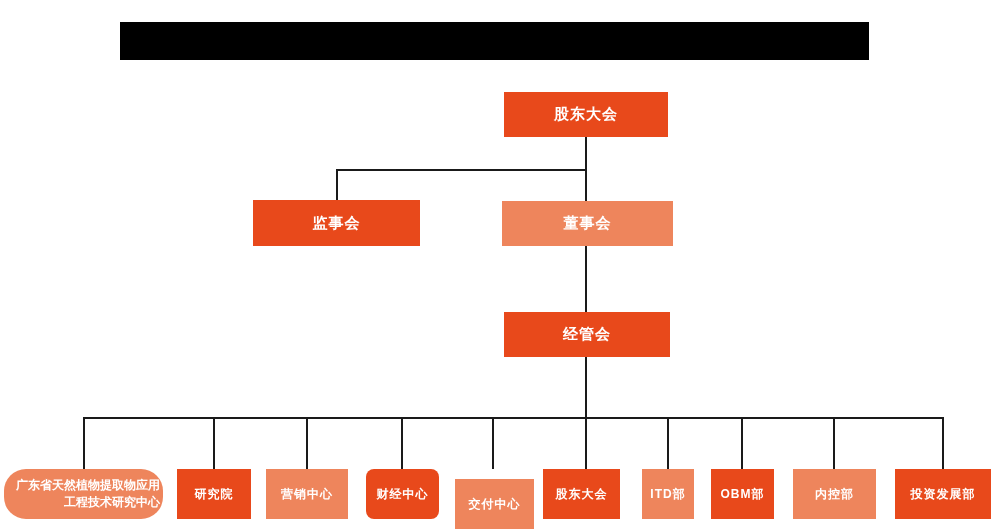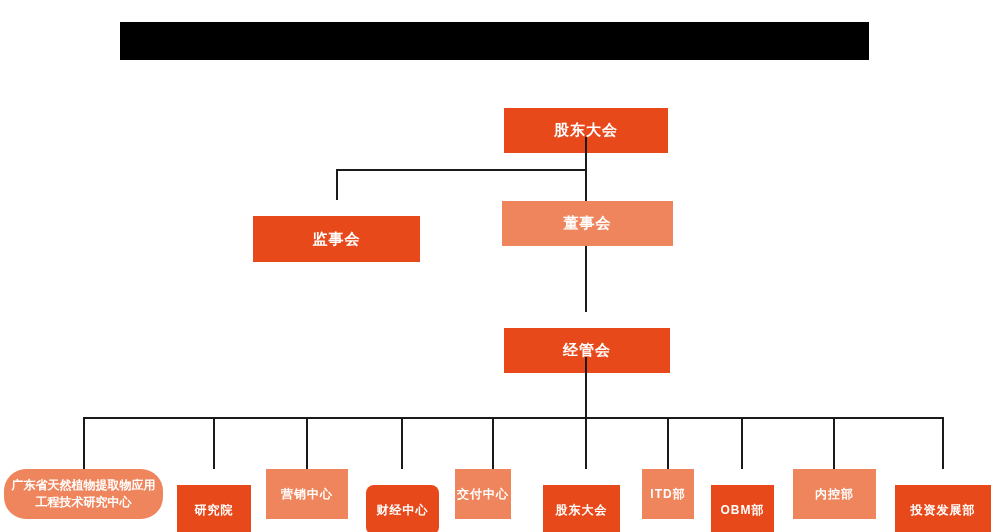--- a/index.html
+++ b/index.html
@@ -9,40 +9,40 @@
   }
   .redaction{
     position:absolute;left:120px;top:22px;width:749px;height:38px;
     background:var(--redaction,#000);
   }
   .node{
     position:absolute;display:flex;align-items:center;justify-content:center;
     color:#ffffff;font-weight:700;text-align:center;box-sizing:border-box;
     letter-spacing:1px;
   }
-  .primary{background:var(--primary,#E8491B);margin-top:16px;}
-  .secondary{background:var(--secondary,#EE855C);}
+  .primary{background:var(--primary,#E8491B);}
+  .secondary{background:var(--secondary,#EE855C);text-align:right;}
   .lvl{font-size:15px;}
   .dept{top:469px;height:50px;font-size:12px;}
   .dept.small{font-size:12px;letter-spacing:0;line-height:1.4;padding:0 3px;border-radius:22px;}
   .line{position:absolute;background:var(--line,#1A1A1A);}
   .vline{width:2px;}
   .hline{height:2px;}
 
   
   #n-shareholders{left:504px;top:92px;width:164px;height:45px;}
   #n-supervisory{left:253px;top:200px;width:167px;height:46px;}
   #n-board{left:502px;top:201px;width:171px;height:45px;}
   #n-management{left:504px;top:312px;width:166px;height:45px;font-family:Liberation Mono, monospace;}
 
   #d0{left:4px;width:159px;}
   #d1{left:177px;width:74px;}
   #d2{left:266px;width:82px;font-family:Liberation Serif, serif;}
   #d3{left:366px;width:73px;border-radius:8px;}
-  #d4{left:455px;width:56px;}
+  #d4{left:455px;width:79px;margin-top:10px;}
   #d5{left:543px;width:77px;}
   #d6{left:642px;width:52px;}
   #d7{left:711px;width:63px;}
   #d8{left:793px;width:83px;}
   #d9{left:895px;width:96px;}
 </style>
 </head>
 <body>
 
 <div class="stage">

